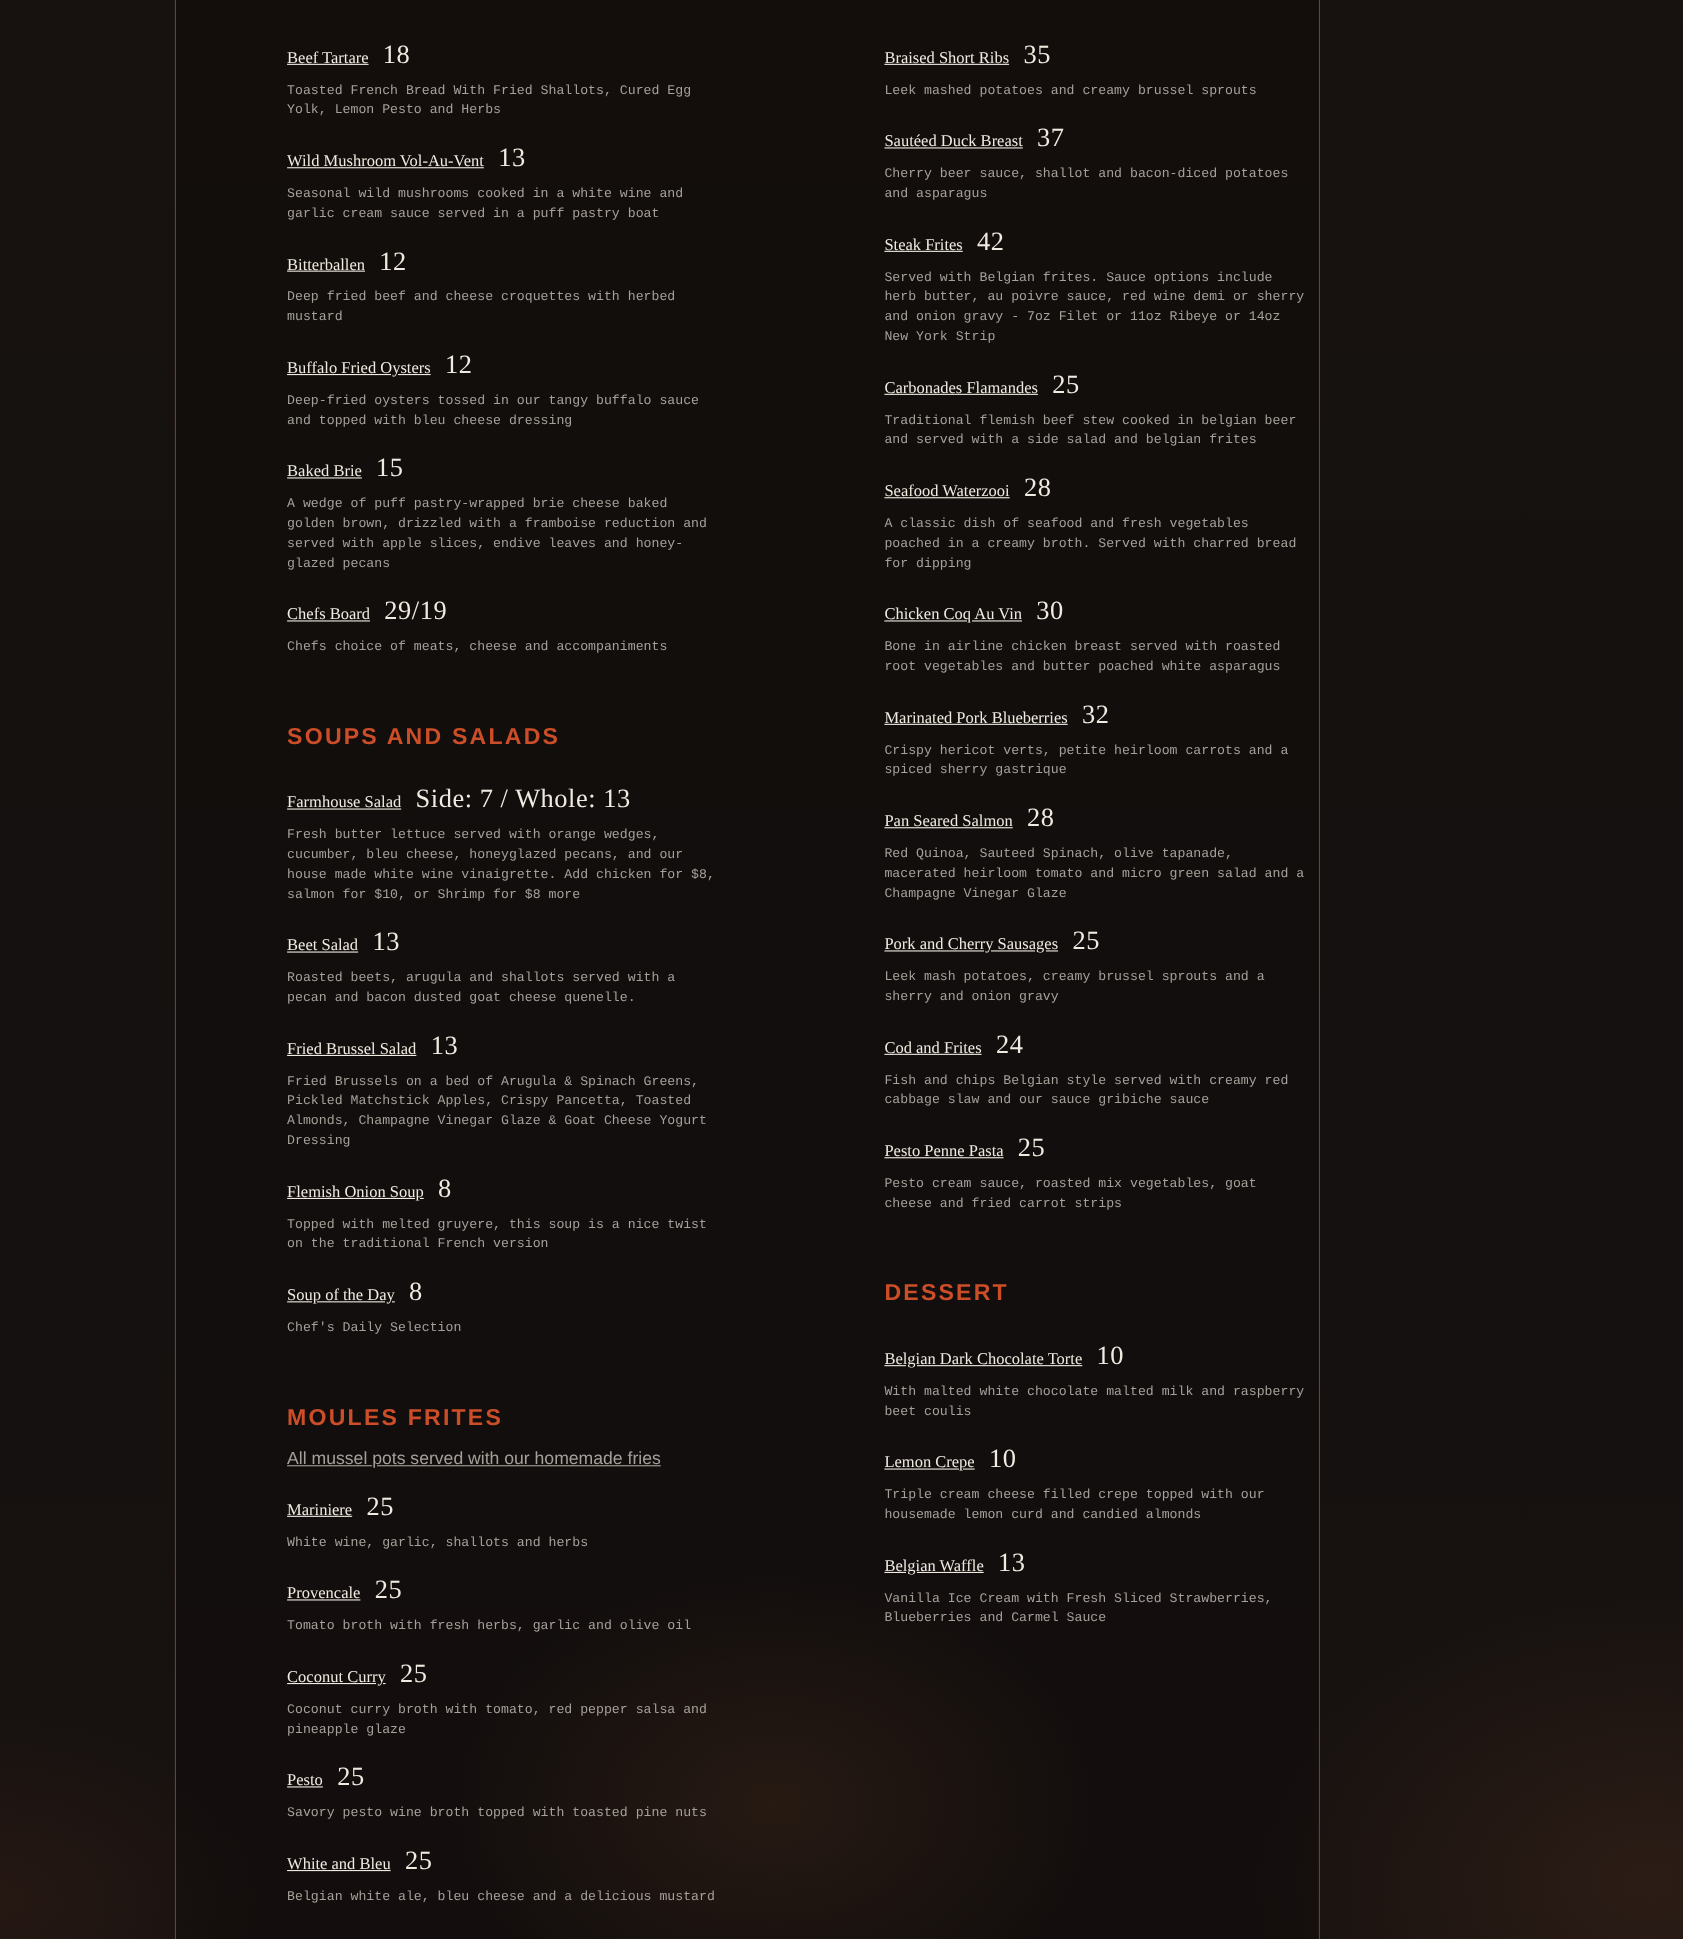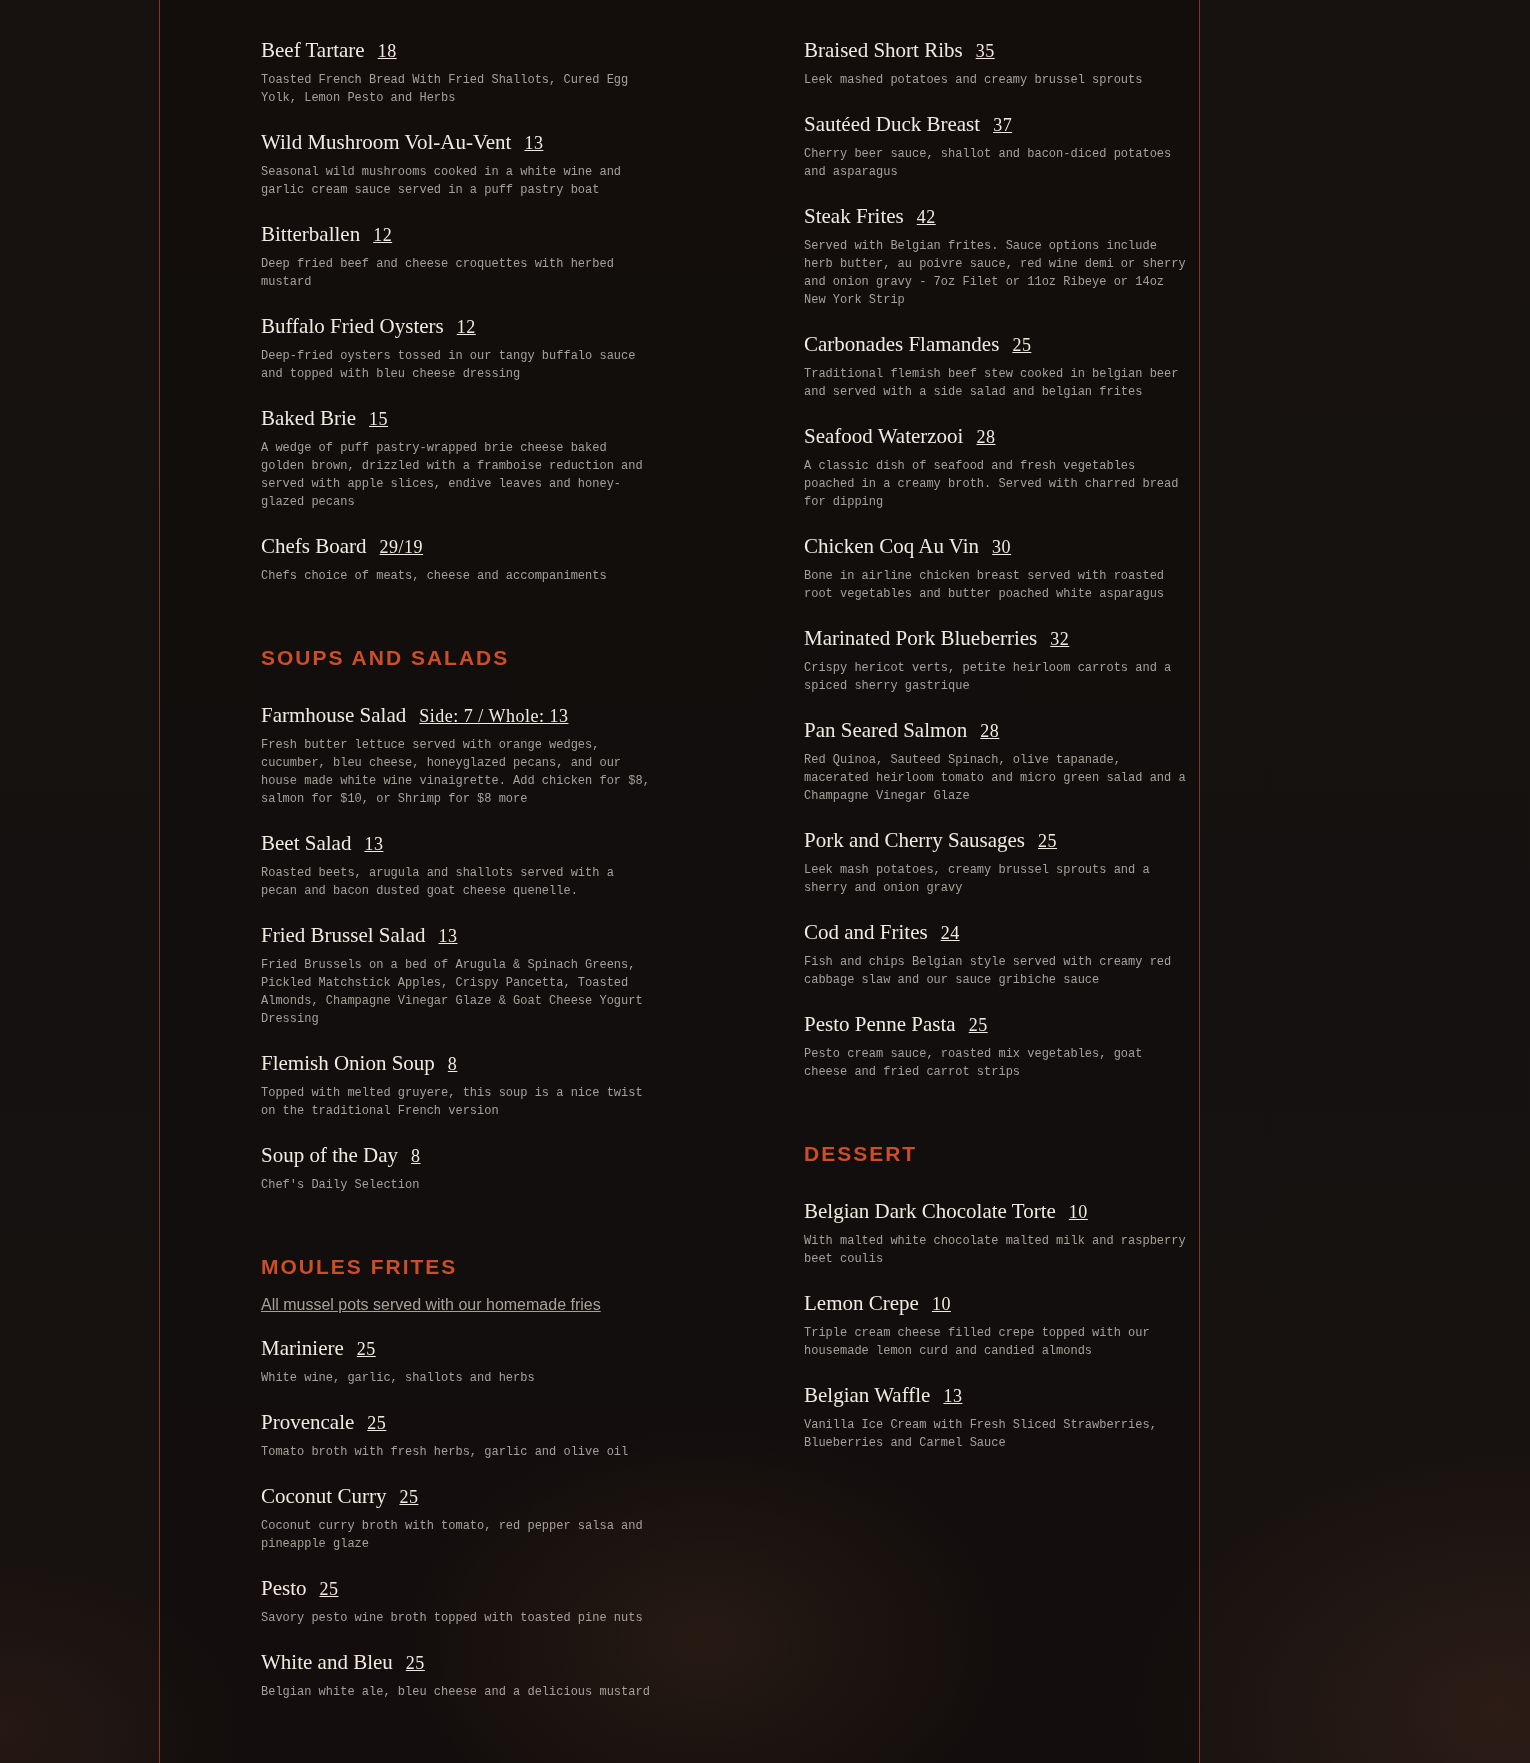--- a/index.html
+++ b/index.html
@@ -44,27 +44,26 @@
   .menu-section:first-child .section-title{margin-top:0;}
   .section-note{
     font-size:16px;line-height:18px;color:var(--desc-color);
     margin:-16px 0 22px;
     text-decoration:underline;
   }
   .item{margin-bottom:23px;}
   .item-title-row{display:flex;align-items:baseline;gap:13px;}
   .item-name{
     font-family:"Liberation Serif","DejaVu Serif",serif;
-    font-size:21px;line-height:24px;color:var(--title-color);
+    font-size:15px;line-height:24px;color:var(--title-color);text-decoration:underline;
   }
   .item-price{
     font-family:"Liberation Serif","DejaVu Serif",serif;
-    font-size:18px;line-height:24px;color:var(--title-color);letter-spacing:0.5px;
+    font-size:24px;line-height:24px;color:var(--title-color);letter-spacing:0.5px;
     white-space:nowrap;
-    text-decoration:underline;
   }
   .item-desc{
     font-size:12px;line-height:18px;color:var(--desc-color);
     margin:8px 0 0;
     font-family:Liberation Mono, monospace;
   }
 </style>
 </head>
 <body>
 

